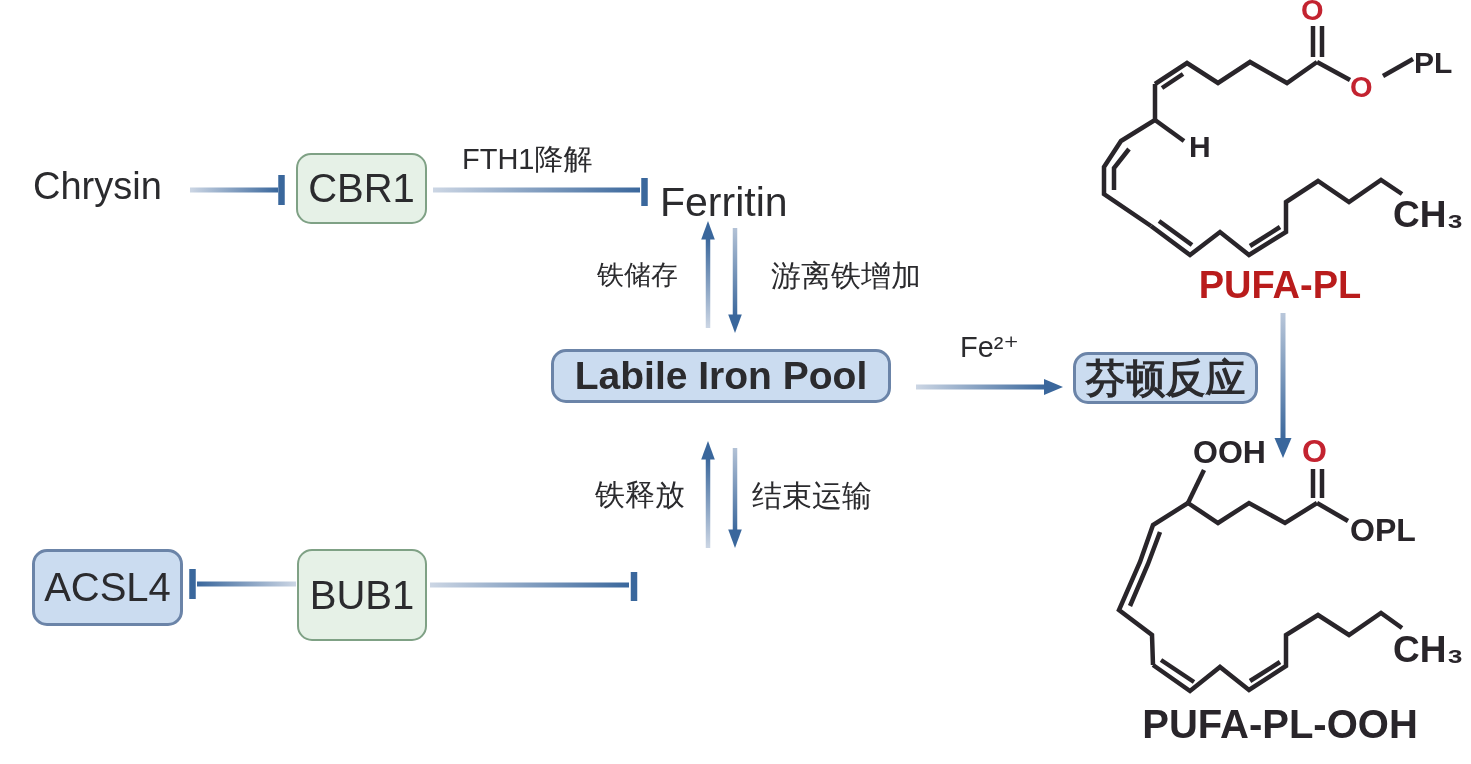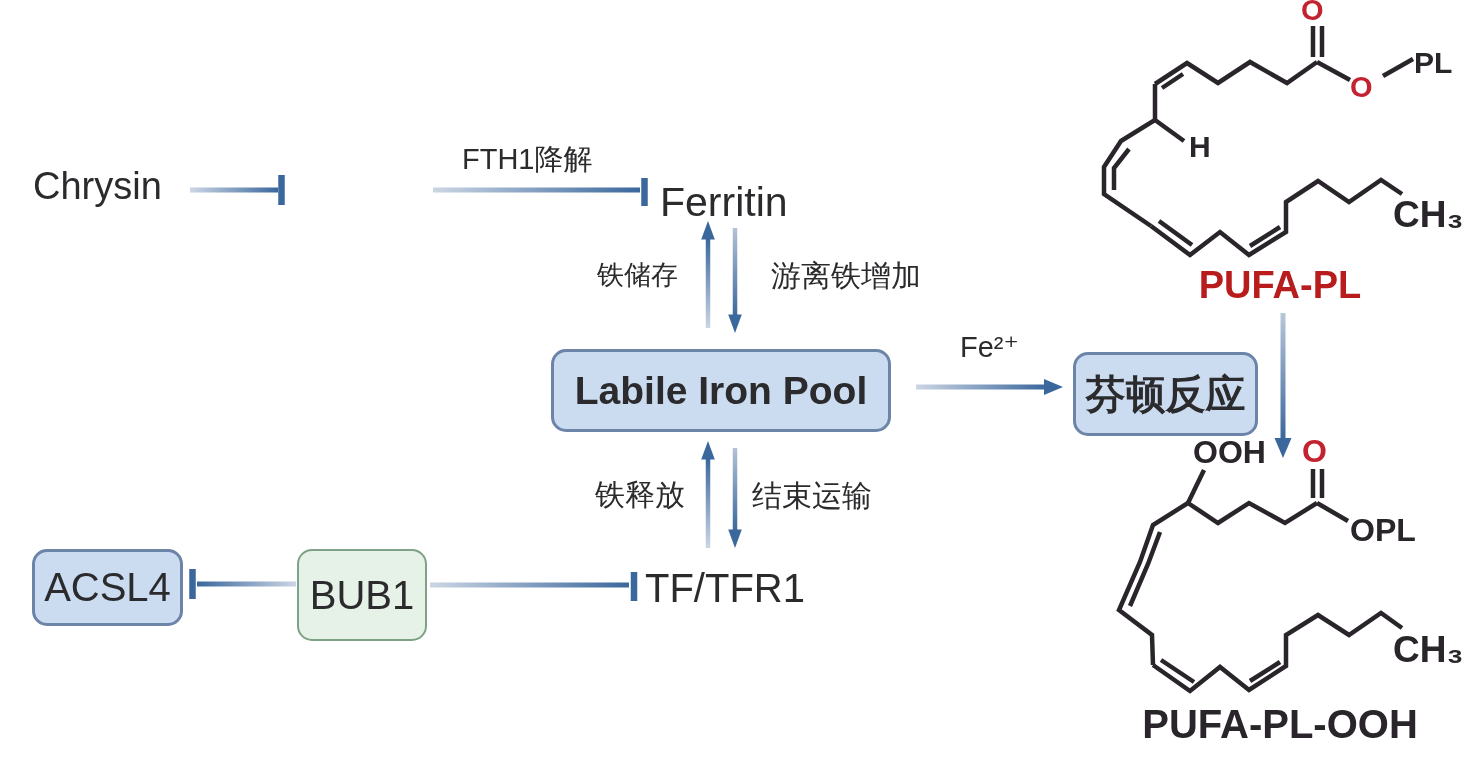--- a/index.html
+++ b/index.html
@@ -119,42 +119,44 @@
       <line x1="1322" y1="498" x2="1322" y2="469"></line>
       <line x1="1317" y1="503" x2="1348" y2="521"></line>
       <polyline points="1188,503 1153,525 1140,562 1119,610 1152,635 1153,665"></polyline>
       <polyline points="1160,532 1148,564 1130,606"></polyline>
       <polyline points="1153,665 1190,691 1220,667 1249,690 1286,666 1286,635 1318,615 1349,635 1381,613 1402,628"></polyline>
       <line x1="1161" y1="660" x2="1194" y2="682"></line>
       <line x1="1250" y1="681" x2="1280" y2="662"></line>
     </g>
   </svg>
 
+  <div class="box green" style="left:296px;top:153px;width:131px;height:71px;font-size:40px;">
+    <span>CBR1</span>
+  </div>
 
-  <div class="box blue bold" style="left:551px;top:349px;width:340px;height:83px;font-size:39px;">
+  <div class="box blue bold" style="left:551px;top:349px;width:340px;height:54px;font-size:39px;">
     <span>Labile Iron Pool</span>
   </div>
 
-  <div class="box blue bold" style="left:1073px;top:352px;width:185px;height:84px;font-size:40px;">
+  <div class="box blue bold" style="left:1073px;top:352px;width:185px;height:52px;font-size:40px;">
     <span>芬顿反应</span>
   </div>
 
   <div class="box green" style="left:297px;top:549px;width:130px;height:92px;font-size:40px;">
     <span>BUB1</span>
   </div>
 
   <div class="box blue" style="left:32px;top:549px;width:151px;height:77px;font-size:40px;">
     <span>ACSL4</span>
   </div>
 
   <div class="txt" style="left:33px;top:165px;font-size:38px;">Chrysin</div>
 
   <div class="txt" style="left:660px;top:180px;font-size:41px;">Ferritin</div>
 
-  <div class="txt" style="left:645px;top:566px;font-size:40px;">TF/TFR1</div>
 
   <div class="txt" style="left:462px;top:143px;font-size:29px;">FTH1降解</div>
 
   <div class="txt" style="left:597px;top:260px;font-size:27px;">铁储存</div>
 
   <div class="txt" style="left:751px;top:259px;font-size:30px;margin-left:20px;">游离铁增加</div>
 
   <div class="txt" style="left:960px;top:331px;font-size:29px;">Fe²⁺</div>
 
   <div class="txt" style="left:595px;top:478px;font-size:30px;">铁释放</div>

